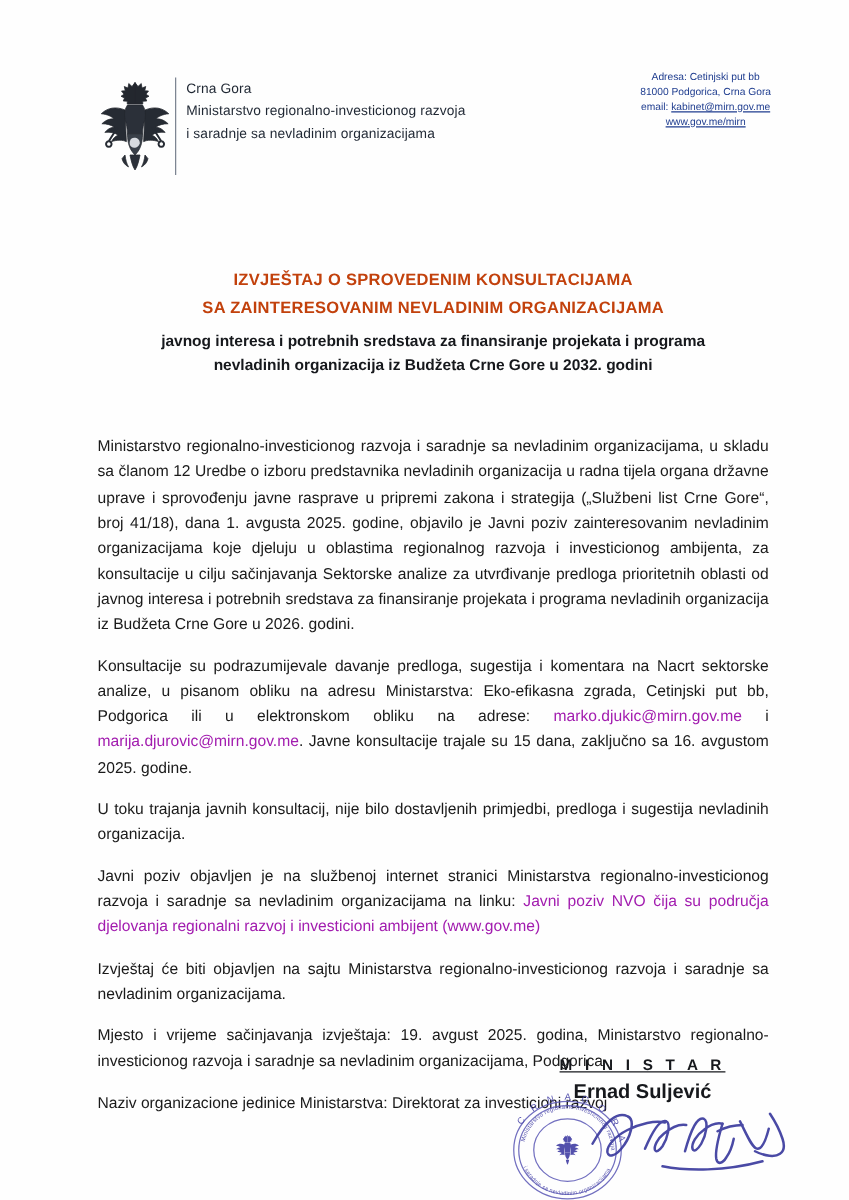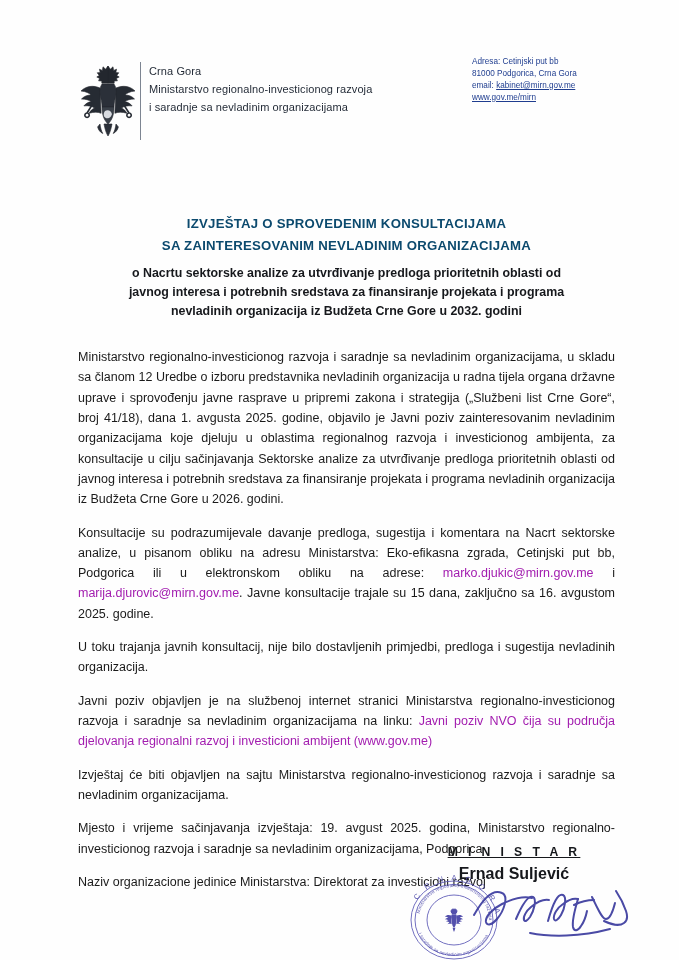--- a/index.html
+++ b/index.html
@@ -55,27 +55,27 @@
   }
   .header-text .line {
     font-size: 11px;
     color: #1f2733;
     white-space: nowrap;
     letter-spacing: 0.1px;
   }
 
   .addr-block {
     position: absolute;
-    right: 52px;
+    right: 37px;
     top: 4px;
     width: 155px;
     font-size: 8.2px;
     line-height: 1.45;
     color: #1f3d8f;
-    text-align: left;
+    text-align: center;
   }
   .addr-block .ln { white-space: nowrap; }
   .addr-block .lnk {
     text-decoration: underline;
     color: #1f3d8f;
   }
 
   
   .refline {
     position: absolute;
@@ -94,21 +94,21 @@
     top: 216px;
     left: 78px;
     right: 64px;
     text-align: center;
   }
   .title-main {
     font-size: 13.2px;
     font-weight: bold;
     letter-spacing: 0.25px;
     margin-bottom: 7px;
-    color: #0c4a6e;
+    color: #c2410c;
   }
   .subtitle {
     margin-top: 11px;
     font-size: 12.4px;
     font-weight: bold;
     line-height: 1.52;
     color: #16181c;
   }
   .subtitle .sline { display: block; }
 
@@ -219,21 +219,20 @@
       </div>
       <div class="ln lnk">www.gov.me/mirn</div>
     </div>
   </div>
 
 
   <div class="titles">
     <div class="title-main">IZVJEŠTAJ O SPROVEDENIM KONSULTACIJAMA</div>
     <div class="title-main">SA ZAINTERESOVANIM NEVLADINIM ORGANIZACIJAMA</div>
     <div class="subtitle">
-      <span class="sline">o Nacrtu sektorske analize za utvrđivanje predloga prioritetnih oblasti od</span>
       <span class="sline">javnog interesa i potrebnih sredstava za finansiranje projekata i programa</span>
       <span class="sline">nevladinih organizacija iz Budžeta Crne Gore u 2032. godini</span>
     </div>
   </div>
 
   <div class="body-copy">
 
     <p class="para">Ministarstvo regionalno-investicionog razvoja i saradnje sa nevladinim organizacijama, u skladu sa članom 12 Uredbe o izboru predstavnika nevladinih organizacija u radna tijela organa državne uprave i sprovođenju javne rasprave u pripremi zakona i strategija („Službeni list Crne Gore“, broj 41/18), dana 1. avgusta 2025. godine, objavilo je Javni poziv zainteresovanim nevladinim organizacijama koje djeluju u oblastima regionalnog razvoja i investicionog ambijenta, za konsultacije u cilju sačinjavanja Sektorske analize za utvrđivanje predloga prioritetnih oblasti od javnog interesa i potrebnih sredstava za finansiranje projekata i programa nevladinih organizacija iz Budžeta Crne Gore u 2026. godini.</p>
 
     <p class="para"><span>Konsultacije su podrazumijevale davanje predloga, sugestija i komentara na Nacrt sektorske analize, u pisanom obliku na adresu Ministarstva: Eko-efikasna zgrada, Cetinjski put bb, Podgorica ili u elektronskom obliku na adrese: </span><span class="ul-link">marko.djukic@mirn.gov.me</span><span> i </span><span class="ul-link">marija.djurovic@mirn.gov.me</span><span>. Javne konsultacije trajale su 15 dana, zaključno sa 16. avgustom 2025. godine.</span></p>

